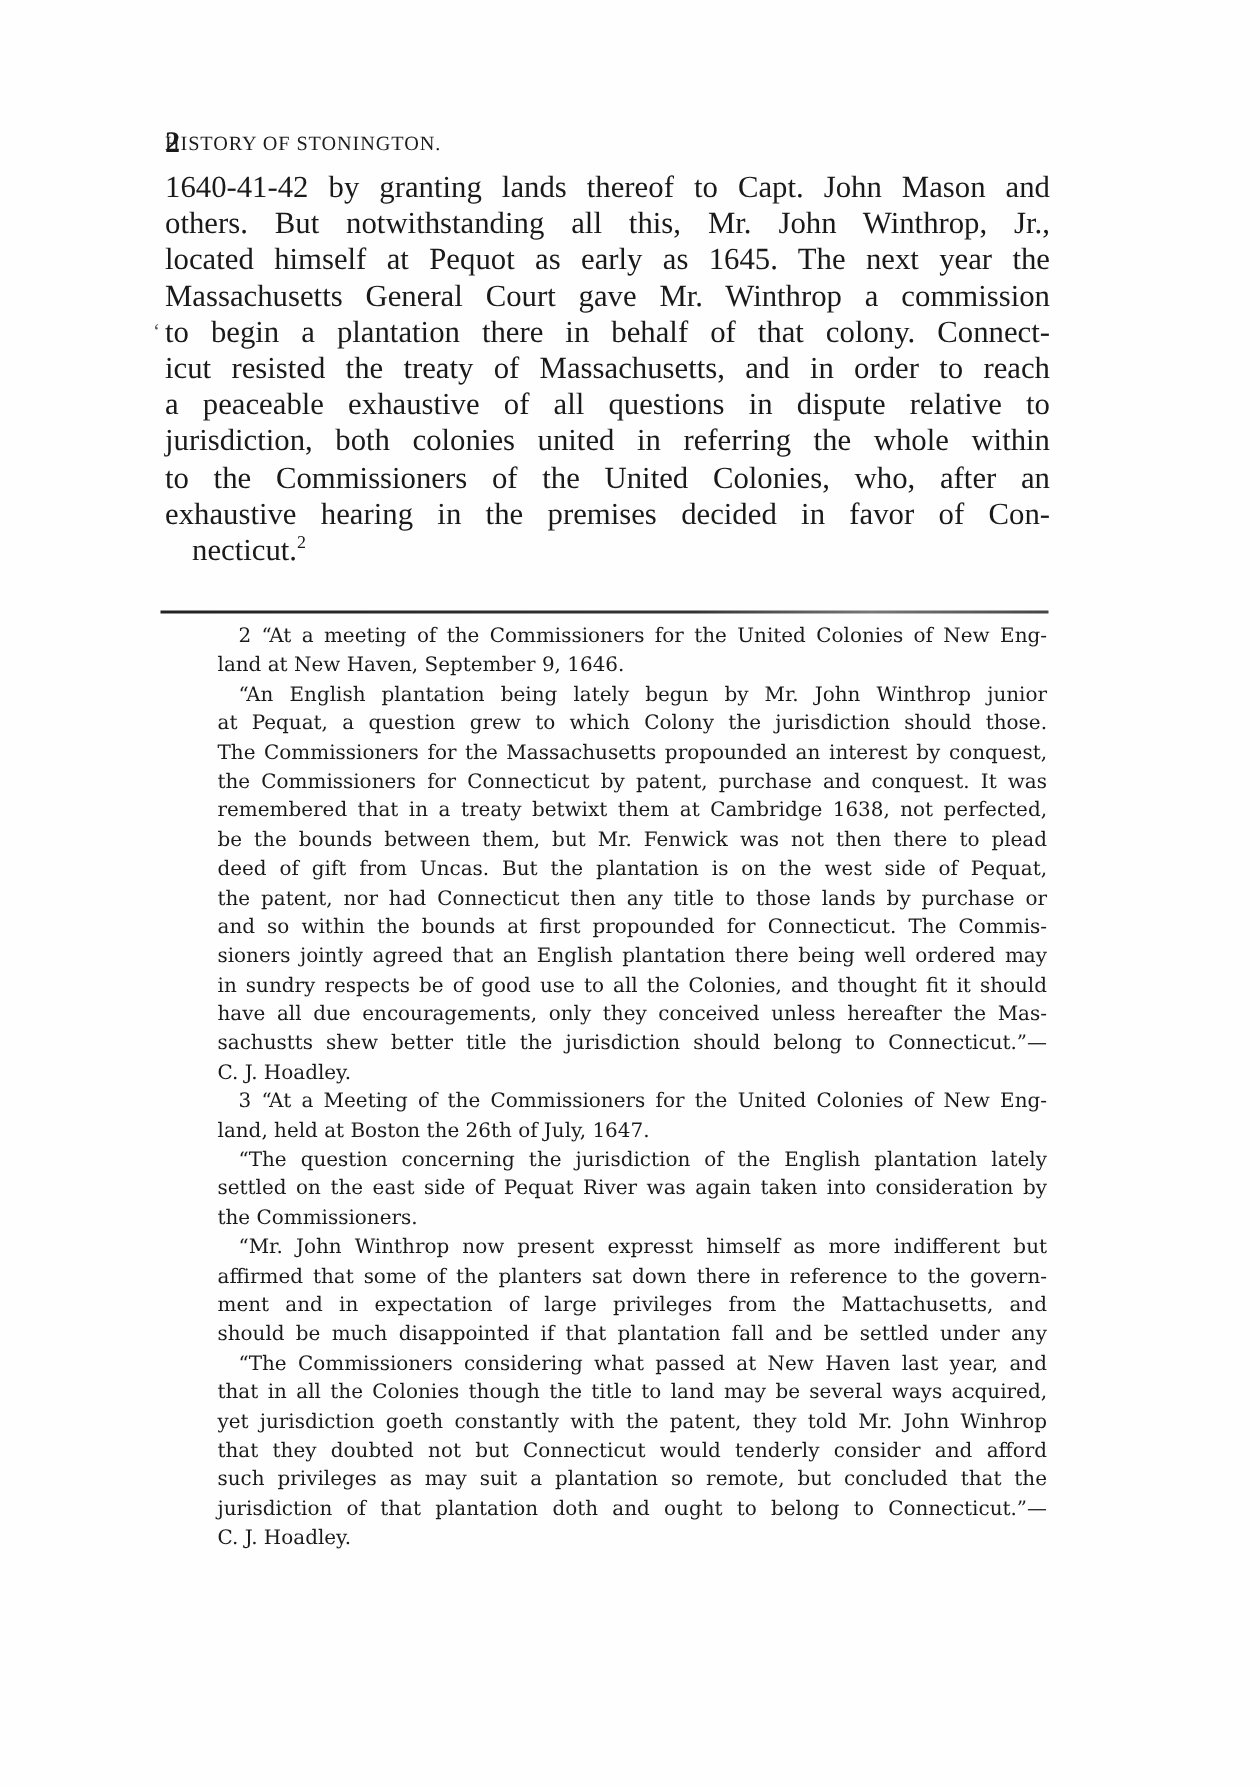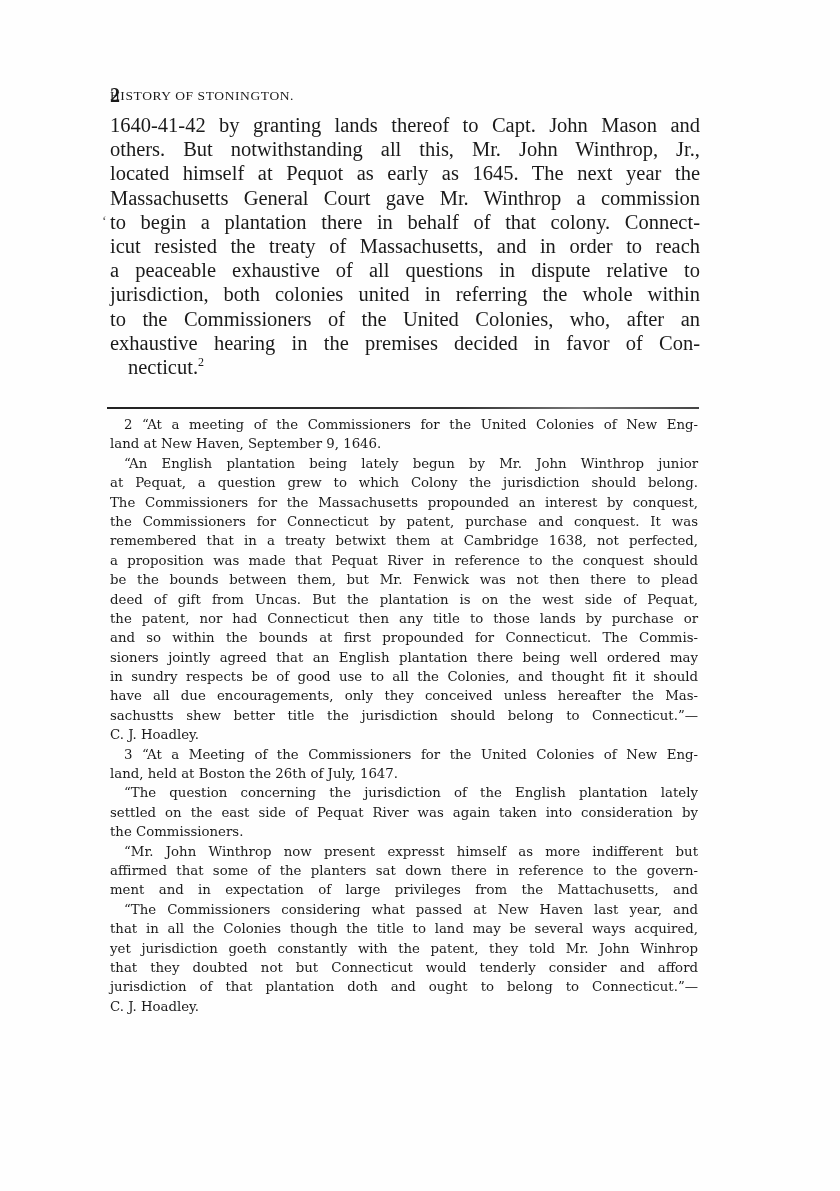--- a/index.html
+++ b/index.html
@@ -8,21 +8,21 @@
   .header { position: absolute; top: 84px; left: 110px; width: 590px; height: 22px; }
   .page-num { position: absolute; left: 0; top: 0; font-family: "Liberation Serif", serif; font-weight: bold; font-size: 20px; }
   .running-head { position: absolute; left: 0; right: 0; top: 4px; text-align: left; font-family: "Liberation Serif", serif; font-size: 13.5px; letter-spacing: 0.6px; }
   .body-text { position: absolute; left: 110px; top: 113px; width: 590px; font-family: "Liberation Serif", serif; font-size: 20.5px; line-height: 24.2px; }
   .line { display: block; white-space: nowrap; text-align: justify; text-align-last: justify; height: 24.2px; }
   .line.last { text-align-last: left; margin-left: 18px; }
   .sup { font-size: 12px; vertical-align: super; line-height: 0; }
   .tick { position: absolute; left: -8px; font-size: 14px; color: #555; }
   .rule { position: absolute; left: 107px; top: 407px; width: 592px; height: 2px; background: linear-gradient(to right, #222 0%, #333 60%, #777 80%, #444 100%); }
   .notes { position: absolute; left: 110px; top: 415px; width: 588px; font-family: "DejaVu Serif", serif; font-size: 13.3px; line-height: 19.4px; }
-  .nline { display: block; white-space: nowrap; text-align: justify; text-align-last: justify; height: 19.4px; }
+  .nline { display: block; white-space: nowrap; text-align: justify; text-align-last: justify; height: 19.4px; margin-left: 35px; }
   .nline.last { text-align-last: left; }
   .indent { padding-left: 14px; }
 </style>
 </head>
 <body>
 
 <div class="page">
 
   <div class="header">
     <span class="page-num">2</span>
@@ -45,43 +45,44 @@
     <span class="line">exhaustive hearing in the premises decided in favor of Con-</span>
     <span class="line last"><span>necticut.</span><span class="sup">2</span></span>
   </div>
 
   <div class="rule"></div>
 
   <div class="notes">
     <span class="nline indent">2 “At a meeting of the Commissioners for the United Colonies of New Eng-</span>
     <span class="nline last">land at New Haven, September 9, 1646.</span>
     <span class="nline indent">“An English plantation being lately begun by Mr. John Winthrop junior</span>
-    <span class="nline">at Pequat, a question grew to which Colony the jurisdiction should belong.</span>
+    <span class="nline">at Pequat, a question grew to which Colony the jurisdiction should those.</span>
     <span class="nline">The Commissioners for the Massachusetts propounded an interest by conquest,</span>
     <span class="nline">the Commissioners for Connecticut by patent, purchase and conquest.  It was</span>
     <span class="nline">remembered that in a treaty betwixt them at Cambridge 1638, not perfected,</span>
-    <span class="nline">a proposition was made that Pequat River in reference to the conquest should</span>
     <span class="nline">be the bounds between them, but Mr. Fenwick was not then there to plead</span>
     <span class="nline">deed of gift from Uncas.  But the plantation is on the west side of Pequat,</span>
     <span class="nline">the patent, nor had Connecticut then any title to those lands by purchase or</span>
     <span class="nline">and so within the bounds at first propounded for Connecticut.  The Commis-</span>
     <span class="nline">sioners jointly agreed that an English plantation there being well ordered may</span>
     <span class="nline">in sundry respects be of good use to all the Colonies, and thought fit it should</span>
     <span class="nline">have all due encouragements, only they conceived unless hereafter the Mas-</span>
     <span class="nline">sachustts shew better title the jurisdiction should belong to Connecticut.”—</span>
     <span class="nline last">C. J. Hoadley.</span>
     <span class="nline indent">3 “At a Meeting of the Commissioners for the United Colonies of New Eng-</span>
     <span class="nline last">land, held at Boston the 26th of July, 1647.</span>
     <span class="nline indent">“The question concerning the jurisdiction of the English plantation lately</span>
     <span class="nline">settled on the east side of Pequat River was again taken into consideration by</span>
     <span class="nline last">the Commissioners.</span>
     <span class="nline indent">“Mr. John Winthrop now present expresst himself as more indifferent but</span>
     <span class="nline">affirmed that some of the planters sat down there in reference to the govern-</span>
     <span class="nline">ment and in expectation of large privileges from the Mattachusetts, and</span>
+    <span class="nline">should be much disappointed if that plantation fall and be settled under any</span>
     <span class="nline indent">“The Commissioners considering what passed at New Haven last year, and</span>
     <span class="nline">that in all the Colonies though the title to land may be several ways acquired,</span>
     <span class="nline">yet jurisdiction goeth constantly with the patent, they told Mr. John Winhrop</span>
     <span class="nline">that they doubted not but Connecticut would tenderly consider and afford</span>
+    <span class="nline">such privileges as may suit a plantation so remote, but concluded that the</span>
     <span class="nline">jurisdiction of that plantation doth and ought to belong to Connecticut.”—</span>
     <span class="nline last">C. J. Hoadley.</span>
   </div>
 
 </div>
 
 </body></html>

